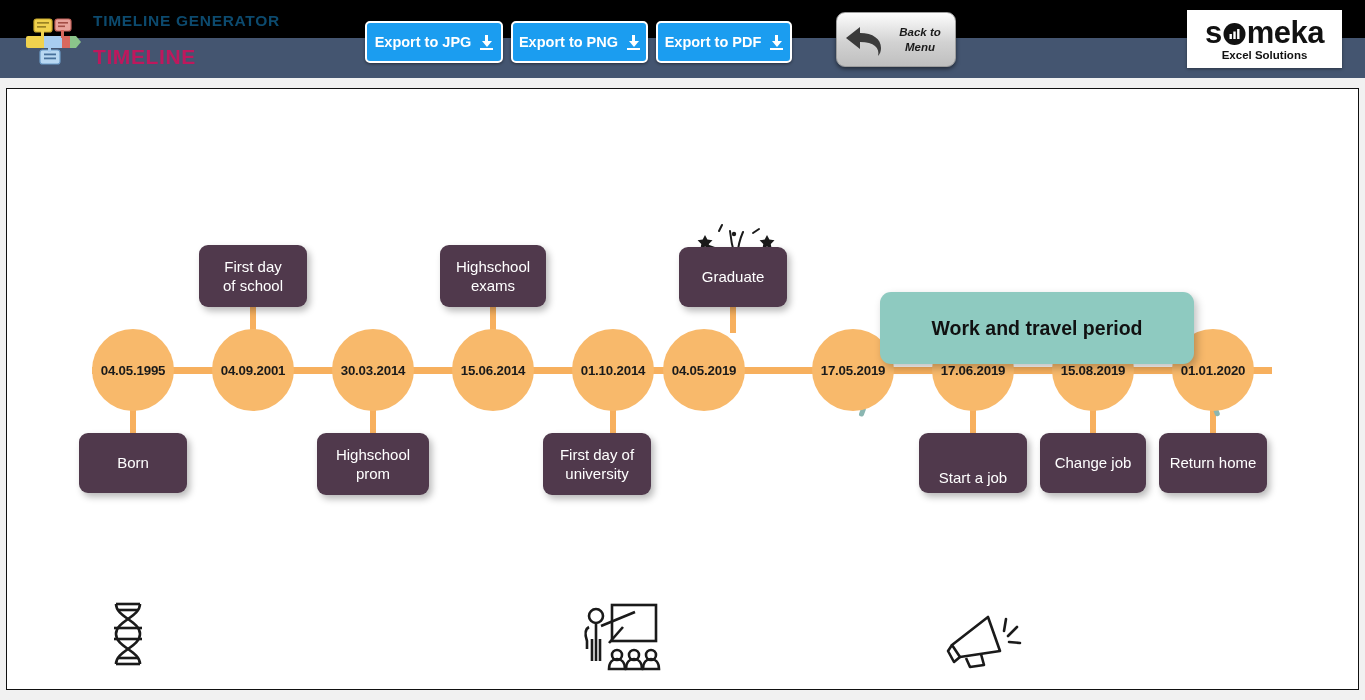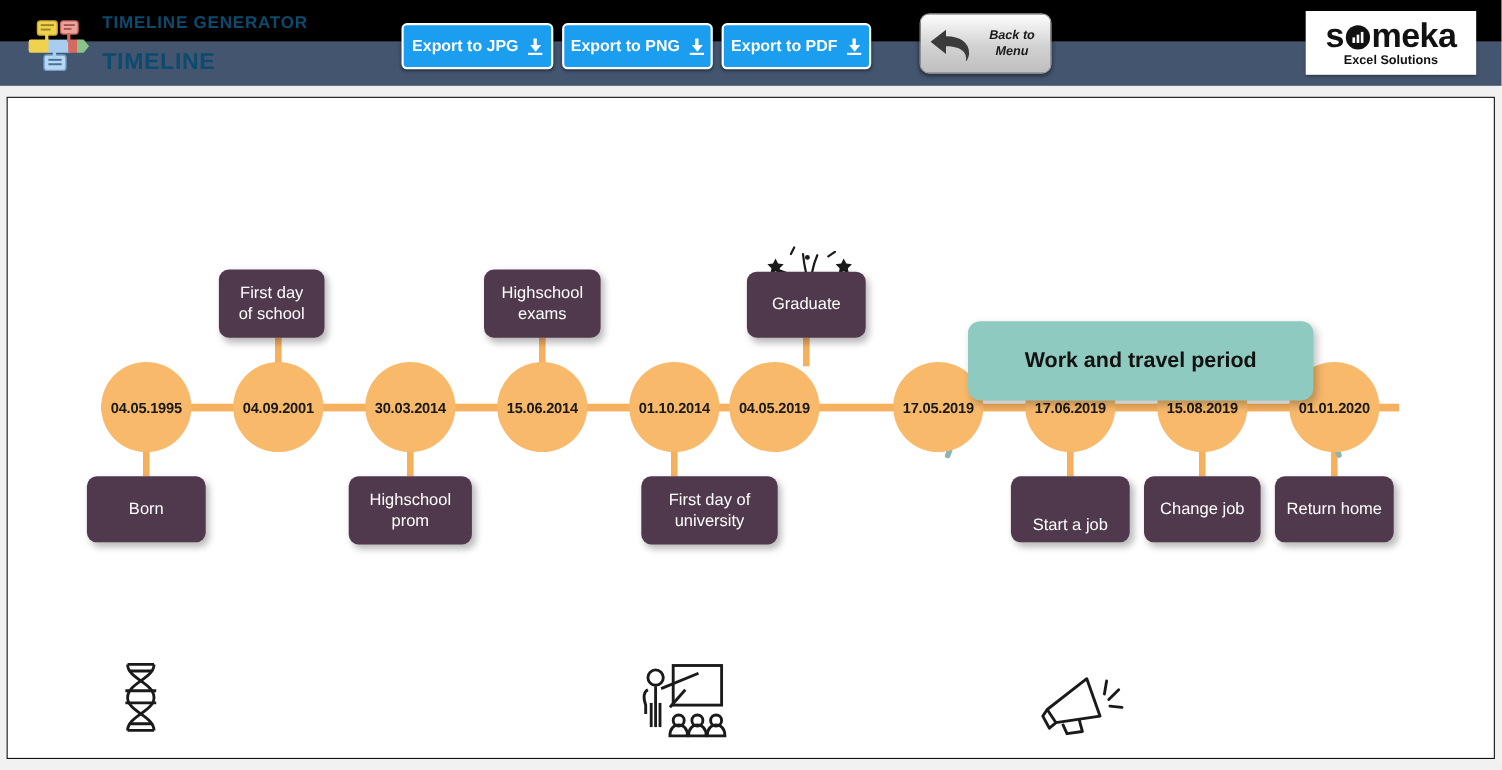--- a/index.html
+++ b/index.html
@@ -17,21 +17,21 @@
 
   #app-logo-icon { position: absolute; left: 20px; top: 12px; width: 62px; height: 56px; }
 
   #product-name {
     position: absolute; left: 93px; top: 12px;
     color: #0c4a6e; font-size: 15.5px; font-weight: bold;
     letter-spacing: .7px;
   }
   #sheet-title {
     position: absolute; left: 93px; top: 45px;
-    color: #0c4a6e; font-size: 21px; font-weight: bold;
+    color: #be185d; font-size: 21px; font-weight: bold;
     letter-spacing: .6px;
   }
 
   .export-btn {
     position: absolute; top: 21px; height: 42px;
     background: #1b9df0; border: 2px solid #ffffff; border-radius: 5px;
     color: #ffffff; font-size: 14.5px; font-weight: bold;
     display: flex; align-items: center; justify-content: center; gap: 9px;
     box-shadow: 0 1px 3px rgba(0,0,0,.45);
     cursor: pointer; white-space: nowrap;
@@ -284,42 +284,42 @@
         <span>04.05.1995</span>
       </div>
       <div class="stem" style="left: 123px; top: 318px; height: 26px;"></div>
       <div class="event-box" style="width: 108px; height: 60px; left: 72px; top: 344px;">
         <span>Born</span>
       </div>
       <div class="node-circle" style="left: 205px; top: 240px;">
         <span>04.09.2001</span>
       </div>
       <div class="stem" style="left: 243px; top: 218px; height: 26px;"></div>
-      <div class="event-box" style="width: 96px; height: 62px; left: 192px; top: 156px;">
+      <div class="event-box" style="width: 108px; height: 62px; left: 192px; top: 156px;">
         <span>First day<br>of school</span>
       </div>
       <div class="node-circle" style="left: 325px; top: 240px;">
         <span>30.03.2014</span>
       </div>
       <div class="stem" style="left: 363px; top: 318px; height: 26px;"></div>
       <div class="event-box" style="width: 112px; height: 62px; left: 310px; top: 344px;">
         <span>Highschool<br>prom</span>
       </div>
       <div class="node-circle" style="left: 445px; top: 240px;">
         <span>15.06.2014</span>
       </div>
       <div class="stem" style="left: 483px; top: 218px; height: 26px;"></div>
       <div class="event-box" style="width: 106px; height: 62px; left: 433px; top: 156px;">
         <span>Highschool<br>exams</span>
       </div>
       <div class="node-circle" style="left: 565px; top: 240px;">
         <span>01.10.2014</span>
       </div>
       <div class="stem" style="left: 603px; top: 318px; height: 26px;"></div>
-      <div class="event-box" style="width: 124px; height: 62px; left: 576px; top: 344px;">
+      <div class="event-box" style="width: 108px; height: 62px; left: 536px; top: 344px;">
         <span>First day of<br>university</span>
       </div>
       <div class="node-circle" style="left: 656px; top: 240px;">
         <span>04.05.2019</span>
       </div>
       <div class="stem" style="left: 723px; top: 218px; height: 26px;"></div>
       <div class="event-box" style="width: 108px; height: 60px; left: 672px; top: 158px;">
         <span>Graduate</span>
       </div>
       <div class="node-circle" style="left: 805px; top: 240px;">

